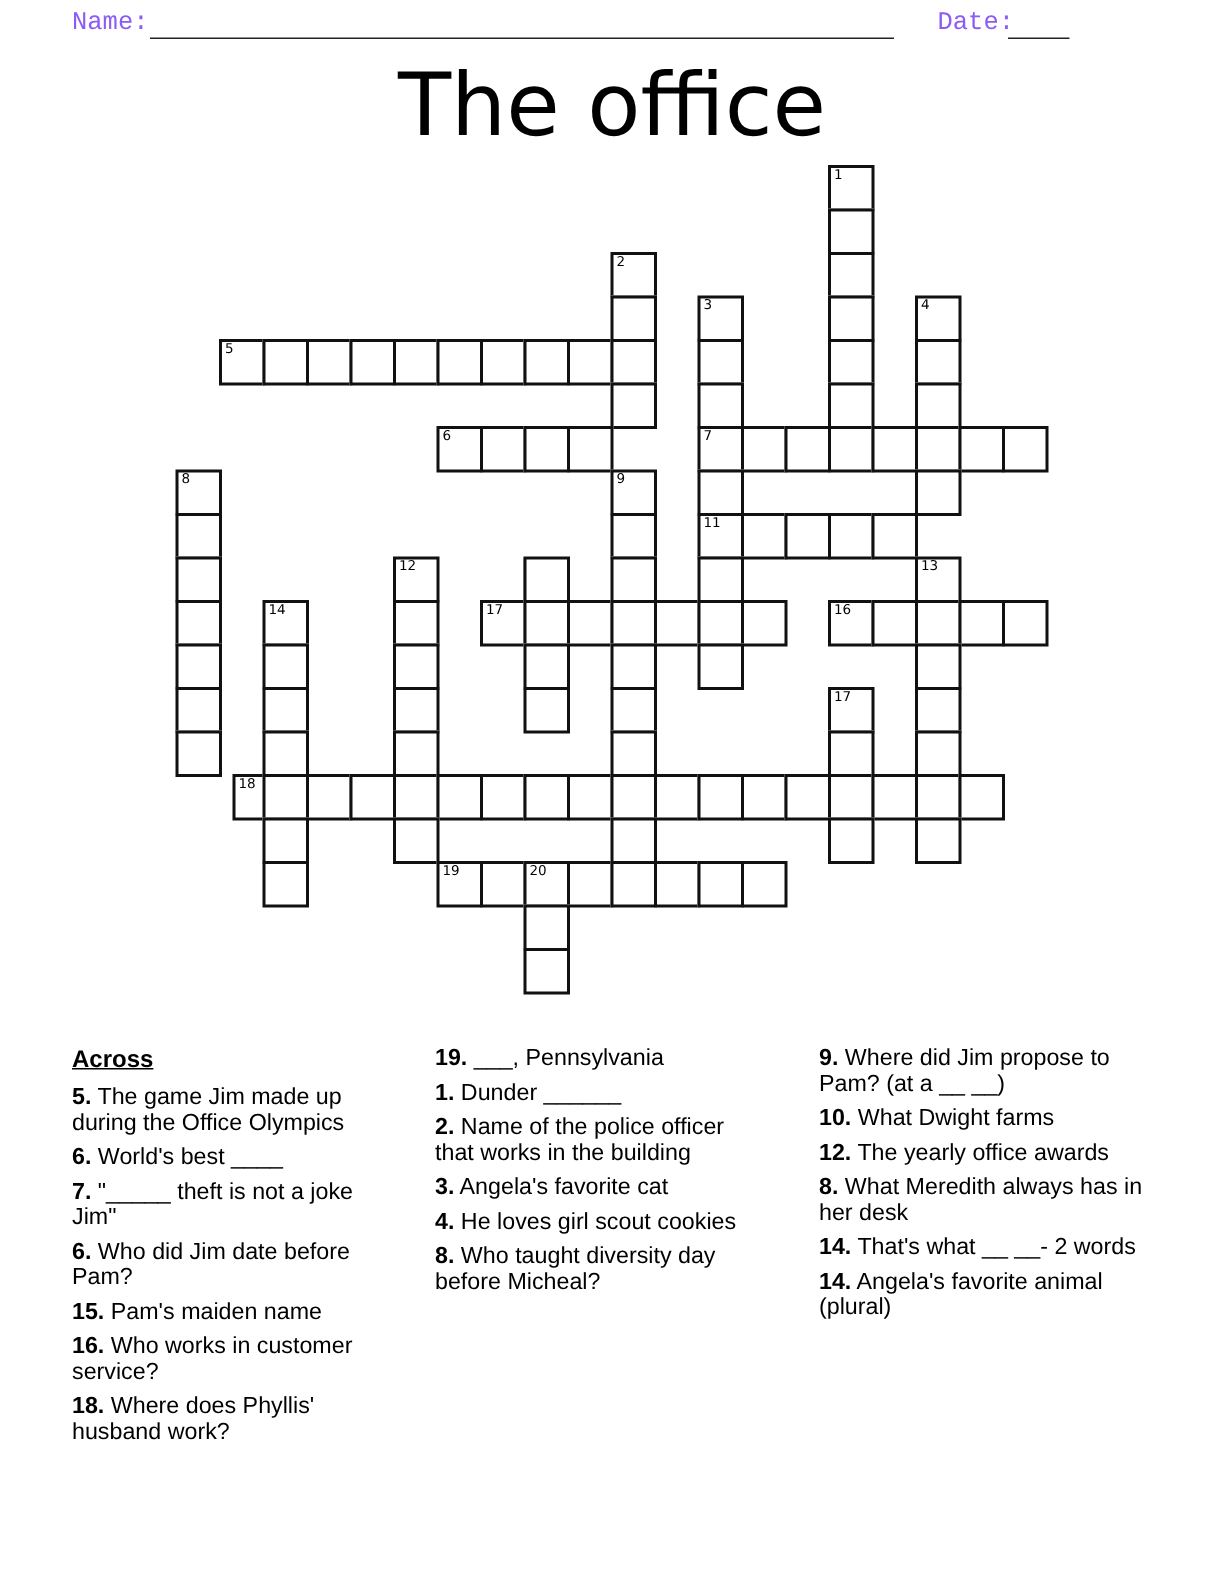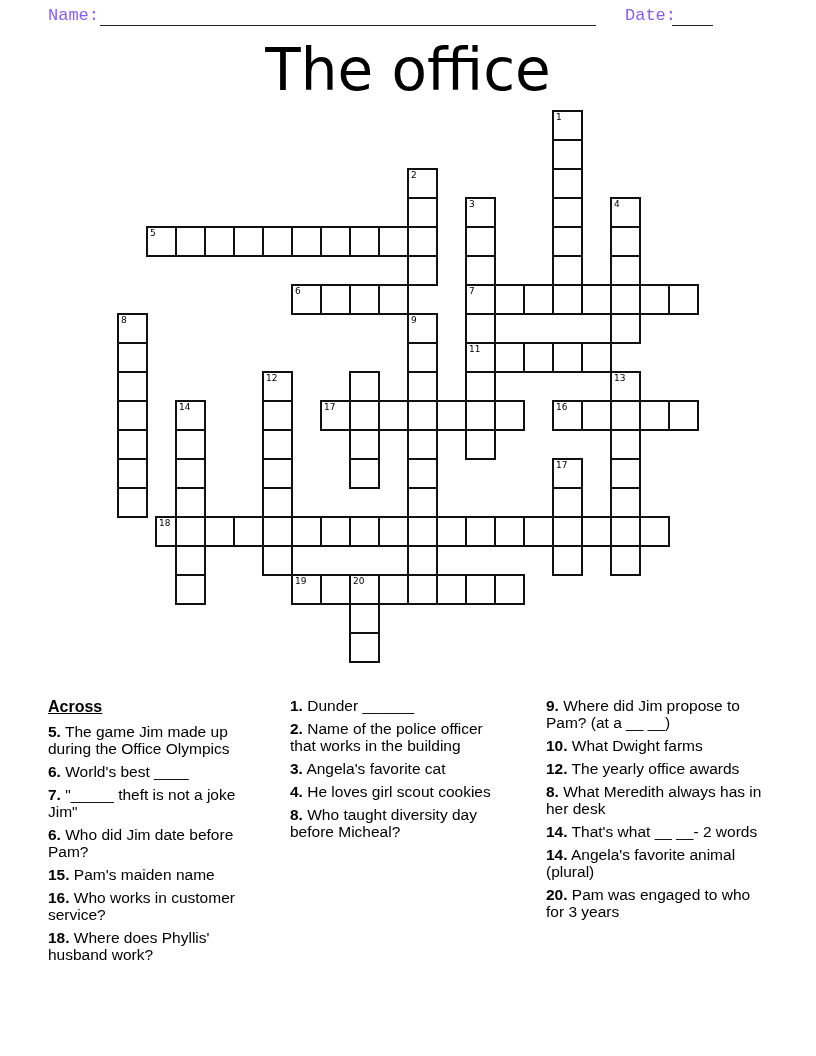--- a/index.html
+++ b/index.html
@@ -228,29 +228,29 @@
       <p class="cluehead">Across</p>
       <p class="clue"><b>5.</b> The game Jim made up during the Office Olympics</p>
       <p class="clue"><b>6.</b> World's best ____</p>
       <p class="clue"><b>7.</b> "_____ theft is not a joke Jim"</p>
       <p class="clue"><b>6.</b> Who did Jim date before Pam?</p>
       <p class="clue"><b>15.</b> Pam's maiden name</p>
       <p class="clue"><b>16.</b> Who works in customer service?</p>
       <p class="clue"><b>18.</b> Where does Phyllis' husband work?</p>
     </div>
   <div class="cluecol col-1">
+      <p class="clue"><b>19.</b> ___, Pennsylvania</p>
       <p class="clue"><b>1.</b> Dunder ______</p>
       <p class="clue"><b>2.</b> Name of the police officer that works in the building</p>
       <p class="clue"><b>3.</b> Angela's favorite cat</p>
       <p class="clue"><b>4.</b> He loves girl scout cookies</p>
       <p class="clue"><b>8.</b> Who taught diversity day before Micheal?</p>
     </div>
   <div class="cluecol col-2">
       <p class="clue"><b>9.</b> Where did Jim propose to Pam? (at a __ __)</p>
       <p class="clue"><b>10.</b> What Dwight farms</p>
       <p class="clue"><b>12.</b> The yearly office awards</p>
       <p class="clue"><b>8.</b> What Meredith always has in her desk</p>
       <p class="clue"><b>14.</b> That's what __ __- 2 words</p>
       <p class="clue"><b>14.</b> Angela's favorite animal (plural)</p>
-      <p class="clue"><b>20.</b> Pam was engaged to who for 3 years</p>
     </div>
 
 </div>
 
 </body></html>

